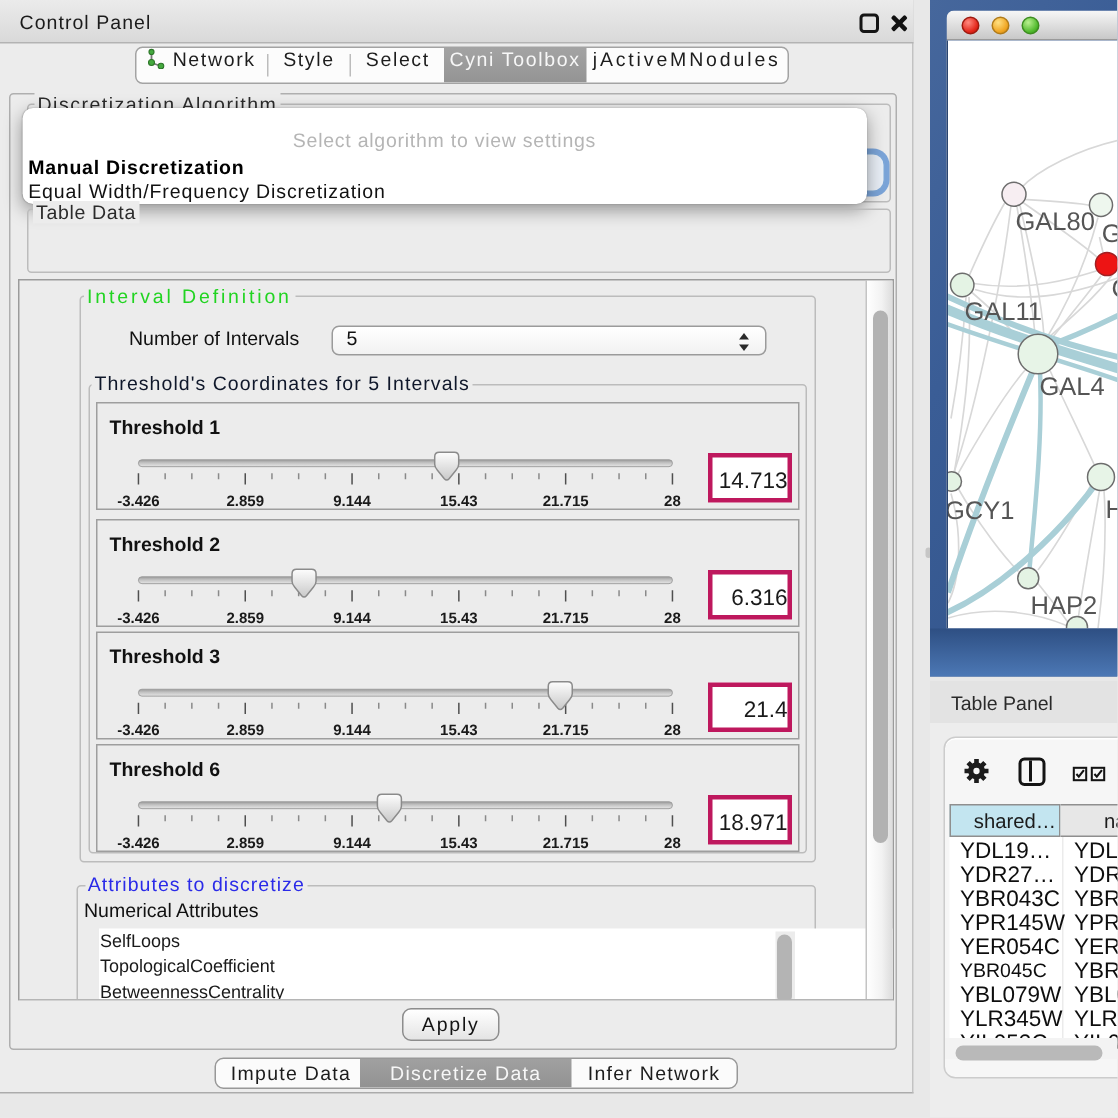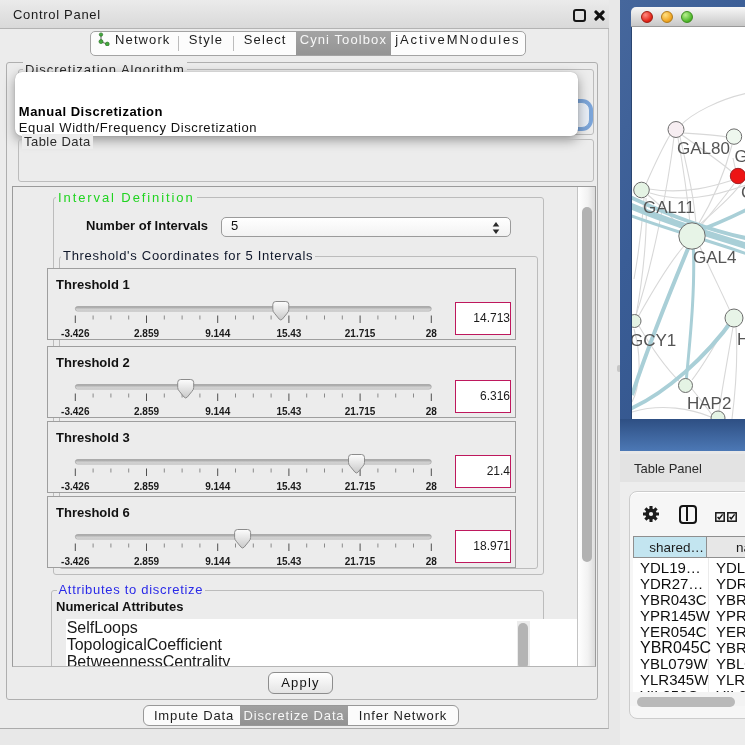--- a/index.html
+++ b/index.html
@@ -28,25 +28,25 @@
 border-radius:8px;box-shadow:0 0 0 3px rgba(85,140,210,.75)}
 #popup{left:14.8px;top:72px;width:563px;height:64px;background:#fff;border-radius:7px;
 box-shadow:0 4px 12px rgba(0,0,0,.38),0 0 1px rgba(0,0,0,.3)}
 .combo{background:linear-gradient(#ffffff,#f2f2f2);border:1px solid #9b9b9b;border-radius:4px}
 
 #spane{left:12px;top:186px;width:584px;height:481px;border:1px solid #9b9b9b;
 border-bottom-color:#b5b5b5;overflow:hidden;background:#ececec}
 #vsb{position:absolute;left:564px;top:0;width:19px;height:479px;
 background:linear-gradient(90deg,#ffffff,#f2f2f2 55%,#d9d9d9);border-left:1px solid #c4c4c4}
 #vsbth{position:absolute;left:4px;top:20px;width:10px;height:355px;background:#b2b2b2;border-radius:5px}
-.bold{font-weight:bold}
-.trow{position:absolute;left:34px;width:469px;height:72px;border:1px solid #9e9e9e;background:#ececec}
+.bold{font-weight:normal}
+.trow{position:absolute;left:51px;width:469px;height:72px;border:1px solid #9e9e9e;background:#ececec}
 .trow .lb{position:absolute;left:8px;top:8px;font-size:13px;font-weight:bold;color:#111}
 .trow .fld{position:absolute;left:407px;top:33px;width:56px;height:33px;background:#fff;
-border:1px solid #be185d;font-size:12px;color:#1a1a1a;text-align:right;line-height:31px;padding-right:0}
+border:3px solid #be185d;font-size:15px;color:#1a1a1a;text-align:right;line-height:31px;padding-right:0}
 .tlab{font-size:10px;font-weight:bold;fill:#1a1a1a}
 
 #apply{left:268px;top:672px;width:65px;height:22px;border:1px solid #8d8d8d;border-radius:6px;
 background:linear-gradient(#ffffff,#e4e4e4);font-size:13px;color:#141414;text-align:center;line-height:20px;letter-spacing:1.2px}
 #btabs{left:143px;top:705px;height:21px;border:1px solid #989898;border-radius:6px;
 background:#fbfbfb;display:flex;font-size:13px;color:#1d1d1d;overflow:hidden;letter-spacing:0.85px}
 #btabs .sg{display:flex;align-items:center;justify-content:center;height:100%}
 #btabs .on{background:linear-gradient(#a0a0a0,#929292);color:#f7f7f7}
 
 #bluewin{left:620px;top:0;width:125px;height:451px;background:linear-gradient(120deg,#46679c,#3a5d96 40%,#315389)}
@@ -81,20 +81,21 @@
       <div class="sep"></div>
       <div class="sg" style="width:62px">Select</div>
       <div class="sg on" style="width:95px">Cyni Toolbox</div>
       <div class="sg" style="width:135px;letter-spacing:1.9px">jActiveMNodules</div>
     </div>
 <div class="abs" id="cpanel"></div>
 <div class="abs fs" style="left:17.5px;top:69px;width:576px;height:66px"></div>
 <span class="abs fst" style="left:23px;top:62px;letter-spacing:1px">Discretization Algorithm</span>
 <div class="abs" id="combo0"></div>
 <div class="abs" id="popup">
+      <div style="position:absolute;left:0;top:14px;width:100%;text-align:center;font-size:13px;color:#b5b5b5;letter-spacing:0.5px">Select algorithm to view settings</div>
       <div style="position:absolute;left:4px;top:32px;font-size:13px;font-weight:bold;color:#000;letter-spacing:0.5px">Manual Discretization</div>
       <div style="position:absolute;left:4px;top:47.5px;font-size:13px;color:#111;letter-spacing:0.6px">Equal Width/Frequency Discretization</div>
     </div>
 <div class="abs fs" style="left:17.5px;top:139px;width:576px;height:43px"></div>
 <span class="abs fst" style="left:22px;top:134px;letter-spacing:0.45px">Table Data</span>
 <div class="abs" id="spane">
       <div class="fs abs" style="left:40px;top:10px;width:491px;height:378px"></div>
       <span class="abs fst" style="left:43px;top:3px;color:#21d421;letter-spacing:1.9px">Interval Definition</span>
       <span class="abs bold" style="left:73px;top:30.5px;font-size:13px;color:#111">Number of Intervals</span>
       <div class="abs combo" style="left:208px;top:29.5px;width:290px;height:20px;border-radius:5px">
@@ -218,36 +219,36 @@
           <text class="tlab" x="383.3" y="68" text-anchor="middle">28</text>
           <g transform="translate(194.6,42.5)">
             <path d="M-8,-2 L-8,-7 Q-8,-10 -5,-10 L5,-10 Q8,-10 8,-7 L8,-2 Q8,0 6.3,1.8 L1.6,7.6 Q0,9.4 -1.6,7.6 L-6.3,1.8 Q-8,0 -8,-2 Z" fill="url(#th)" stroke="#8b8b8b" stroke-width="1"></path>
           </g>
         </svg>
         <div class="fld">18.971</div>
       </div>
       <div class="fs abs" style="left:38px;top:403px;width:493px;height:90px"></div>
       <span class="abs fst" style="left:43.5px;top:394.5px;color:#2a2ae8;letter-spacing:0.7px">Attributes to discretize</span>
       <span class="abs bold" style="left:43px;top:411.5px;font-size:13px;color:#111">Numerical Attributes</span>
-      <div class="abs" style="left:52.7px;top:432px;width:533px;height:48.7px;background:#fff;font-size:16px;color:#1a1a1a;line-height:17.2px">
+      <div class="abs" style="left:52.7px;top:432px;width:533px;height:48.7px;background:#fff;font-size:12px;color:#1a1a1a;line-height:17.2px">
         <div style="padding-left:1px;height:17.2px">SelfLoops</div>
         <div style="padding-left:1px;height:17.2px">TopologicalCoefficient</div>
         <div style="padding-left:1px;height:17.2px">BetweennessCentrality</div>
       </div>
       <div class="abs" style="left:503.7px;top:433.5px;width:13px;height:47.2px;background:#ececec">
         <div style="position:absolute;left:1.5px;top:2px;width:9.5px;height:46px;background:#b4b4b4;border-radius:5px"></div>
       </div>
       <div class="abs" id="vsb">
         <div id="vsbth"></div>
       </div>
     </div>
 <div class="abs" id="apply">Apply</div>
 <div class="abs" id="btabs">
       <div class="sg" style="width:96px;padding-left:4px">Impute Data</div>
-      <div class="sg on" style="width:108px">Discretize Data</div>
+      <div class="sg on" style="width:141px">Discretize Data</div>
       <div class="sg" style="width:110px">Infer Network</div>
     </div>
 <div class="abs" style="left:616.5px;top:365px;width:4px;height:7px;background:#c6c6c6;border-radius:2px"></div>
 <div class="abs" id="bluewin"></div>
 <div class="abs" id="mtbar"></div>
 <div class="abs tl" style="left:641px;background:radial-gradient(circle at 35% 30%,#ff8a80,#e3261a 65%,#b01208);border:0.5px solid #9e1b10"></div>
 <div class="abs tl" style="left:661px;background:radial-gradient(circle at 35% 30%,#ffe082,#f0a522 65%,#c07e0e);border:0.5px solid #b07b1a"></div>
 <div class="abs tl" style="left:681px;background:radial-gradient(circle at 35% 30%,#b9f08f,#52ba2e 65%,#2f8c13);border:0.5px solid #3d8d20"></div>
 <div class="abs" id="canvas">
       <svg width="114" height="392" viewBox="0 0 114 392" style="position:absolute;left:0;top:0">
@@ -336,21 +337,21 @@
 <div class="abs" style="left:640px;top:559.0px;font-size:15px;color:#0e0e0e">YDL19…</div>
     <div class="abs" style="left:716px;top:559.0px;font-size:15px;color:#0e0e0e">YDL1</div>
     <div class="abs" style="left:640px;top:575.0px;font-size:15px;color:#0e0e0e">YDR27…</div>
     <div class="abs" style="left:716px;top:575.0px;font-size:15px;color:#0e0e0e">YDR2</div>
     <div class="abs" style="left:640px;top:591.1px;font-size:15px;color:#0e0e0e">YBR043C</div>
     <div class="abs" style="left:716px;top:591.1px;font-size:15px;color:#0e0e0e">YBR0</div>
     <div class="abs" style="left:640px;top:607.1px;font-size:15px;color:#0e0e0e">YPR145W</div>
     <div class="abs" style="left:716px;top:607.1px;font-size:15px;color:#0e0e0e">YPR1</div>
     <div class="abs" style="left:640px;top:623.2px;font-size:15px;color:#0e0e0e">YER054C</div>
     <div class="abs" style="left:716px;top:623.2px;font-size:15px;color:#0e0e0e">YER0</div>
-    <div class="abs" style="left:640px;top:639.2px;font-size:16px;color:#0e0e0e">YBR045C</div>
+    <div class="abs" style="left:640px;top:639.2px;font-size:13px;color:#0e0e0e">YBR045C</div>
     <div class="abs" style="left:716px;top:639.2px;font-size:15px;color:#0e0e0e">YBR0</div>
     <div class="abs" style="left:640px;top:655.3px;font-size:15px;color:#0e0e0e">YBL079W</div>
     <div class="abs" style="left:716px;top:655.3px;font-size:15px;color:#0e0e0e">YBL0</div>
     <div class="abs" style="left:640px;top:671.4px;font-size:15px;color:#0e0e0e">YLR345W</div>
     <div class="abs" style="left:716px;top:671.4px;font-size:15px;color:#0e0e0e">YLR3</div>
     <div class="abs" style="left:640px;top:687.4px;font-size:15px;color:#0e0e0e">YIL052C</div>
     <div class="abs" style="left:716px;top:687.4px;font-size:15px;color:#0e0e0e">YIL0</div>
 <div class="abs" style="left:630px;top:692px;width:115px;height:14px;background:#f3f3f3">
       <div style="position:absolute;left:7px;top:5px;width:98px;height:10px;background:#b9b9b9;border-radius:5px"></div>
     </div>

